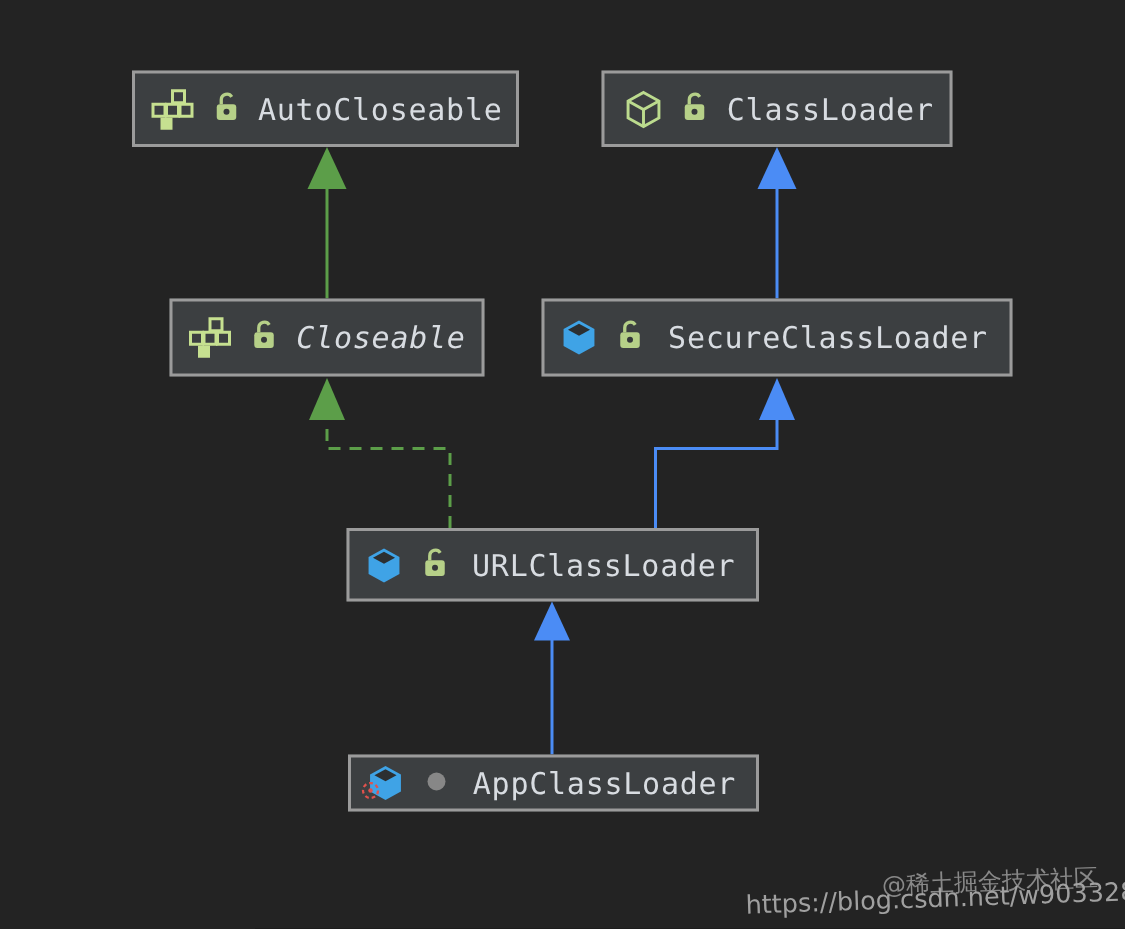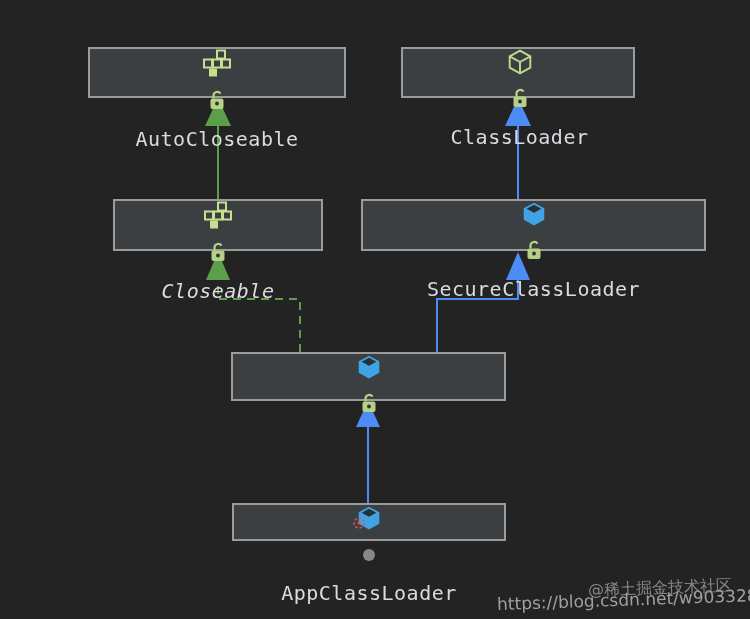--- a/index.html
+++ b/index.html
@@ -15,36 +15,35 @@
   .edge-dashed{stroke-dasharray:8 6;}
   .node{
     position:absolute;
     box-sizing:border-box;
     background:#3c3f41;
     border:2px solid #9b9b9b;
     display:flex;
     align-items:center;
     padding:0 10px 0 10px;
     gap:12px;
-    flex-direction:column;
   }
   .node-label{
     flex:1;
     text-align:center;
     color:#d8dce1;
     font-size:20px;
     letter-spacing:0.5px;
     white-space:nowrap;
   }
   .type-icon-wrap{position:relative;display:flex;align-items:center;}
   .final-marker{position:absolute;left:-4px;bottom:-3px;}
   [data-name="node-autocloseable"]{left:88px;top:47px;width:258px;height:51px;}
   [data-name="node-classloader"]{left:401px;top:47px;width:234px;height:51px;padding-left:13px;}
   [data-name="node-closeable"]{left:113px;top:199px;width:210px;height:52px;font-style:italic;}
-  [data-name="node-secureclassloader"]{left:361px;top:199px;width:345px;height:52px;}
+  [data-name="node-secureclassloader"]{left:361px;top:199px;width:314px;height:52px;}
   [data-name="node-urlclassloader"]{left:231px;top:352px;width:275px;height:49px;}
   [data-name="node-appclassloader"]{left:232px;top:503px;width:274px;height:38px;}
   .watermark{
     position:absolute;
     font-family:"DejaVu Sans", sans-serif;
     white-space:nowrap;
     pointer-events:none;
   }
   .wm-juejin{left:588px;top:578px;font-size:16px;color:rgba(154,154,154,0.85);transform:rotate(-2deg);}
   .wm-csdn{left:497px;top:589px;font-size:17px;color:rgba(168,168,168,0.95);transform:rotate(-2deg);}
@@ -153,20 +152,21 @@
         <path d="M12 3.5 L18.8 7.2 L12 10.9 L5.2 7.2 Z" stroke="none" fill="#2c2f31"></path>
       </svg>
     </span>
     <span data-name="open-lock-icon">
       <svg width="18" height="22" viewBox="0 0 18 22">
         <path d="M5.5 9.5 L5.5 6.5 A3.8 3.8 0 0 1 12.5 4.6" fill="none" stroke-width="2.2" stroke="#b6d088"></path>
         <rect x="2.5" y="9.5" width="13" height="10.5" rx="2" fill="#b6d088"></rect>
         <circle cx="9" cy="14.5" r="2" fill="#35383a"></circle>
       </svg>
     </span>
+    <span class="node-label" data-name="node-label">URLClassLoader</span>
   </div>
 
   <div class="node" data-name="node-appclassloader">
     <span class="type-icon-wrap" data-name="class-cube-icon-final">
       <svg width="26" height="26" viewBox="0 0 24 24">
         <path d="M12 1.5 L21.5 6.8 L21.5 17.2 L12 22.5 L2.5 17.2 L2.5 6.8 Z" stroke="none" fill="#3fa3e6"></path>
         <path d="M12 3.5 L18.8 7.2 L12 10.9 L5.2 7.2 Z" stroke="none" fill="#2c2f31"></path>
       </svg>
       <span class="final-marker" data-name="final-modifier-icon">
         <svg width="14" height="14" viewBox="0 0 14 14">

